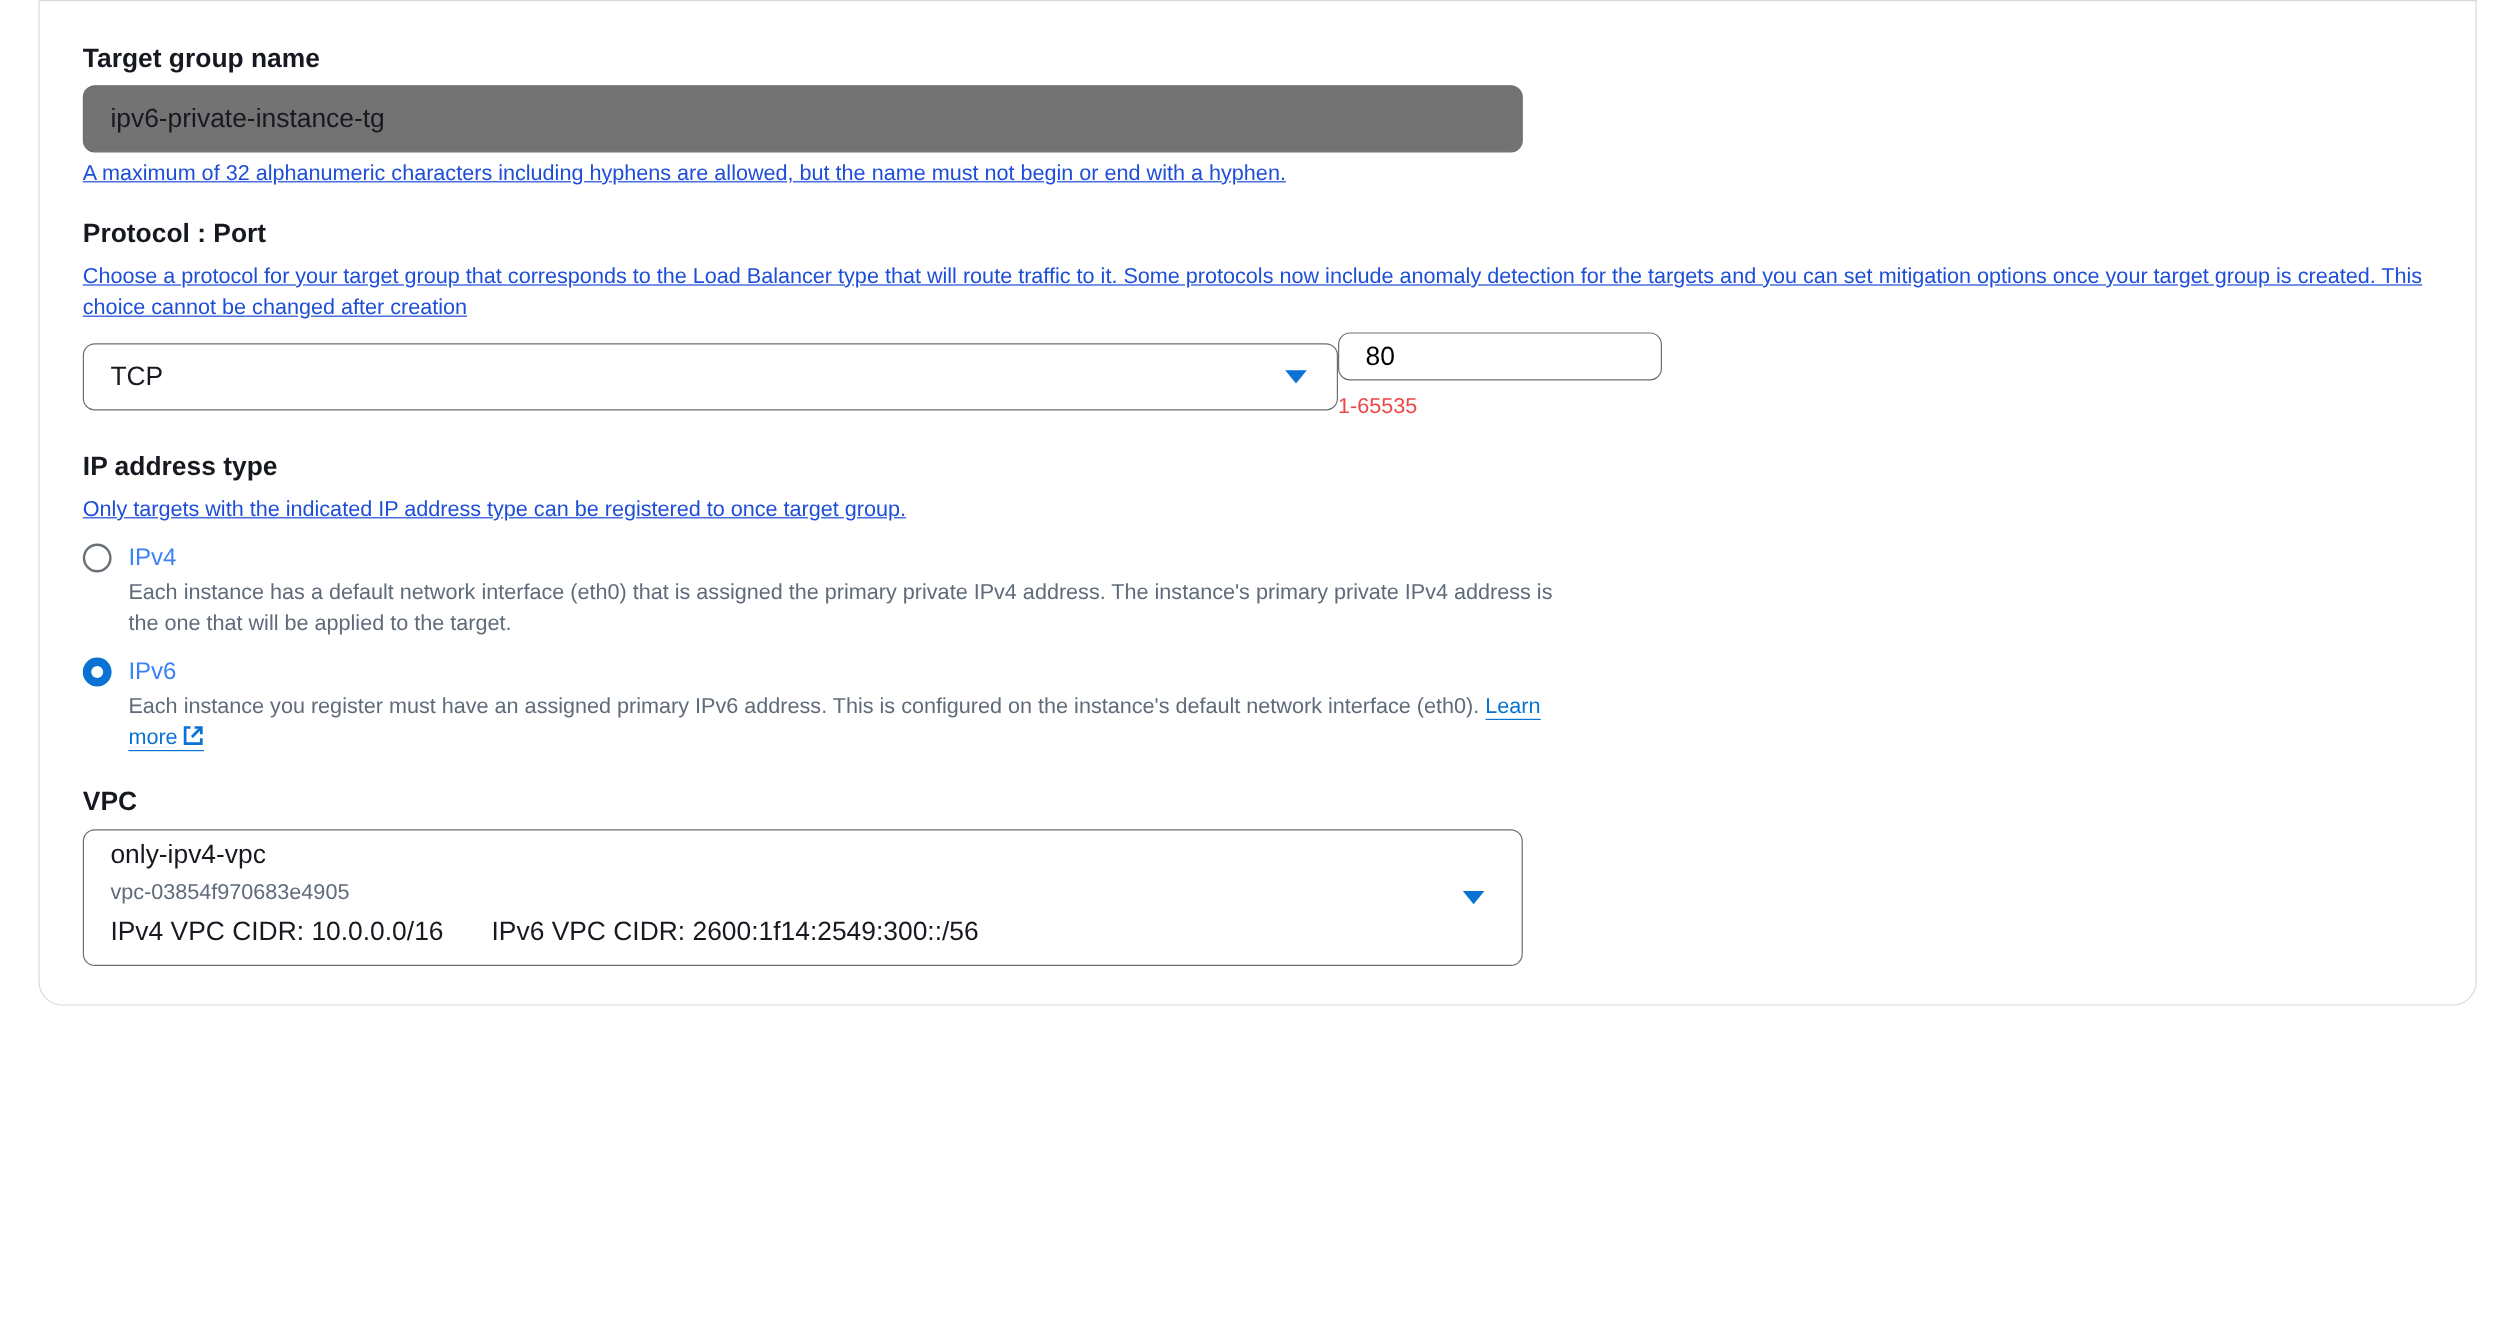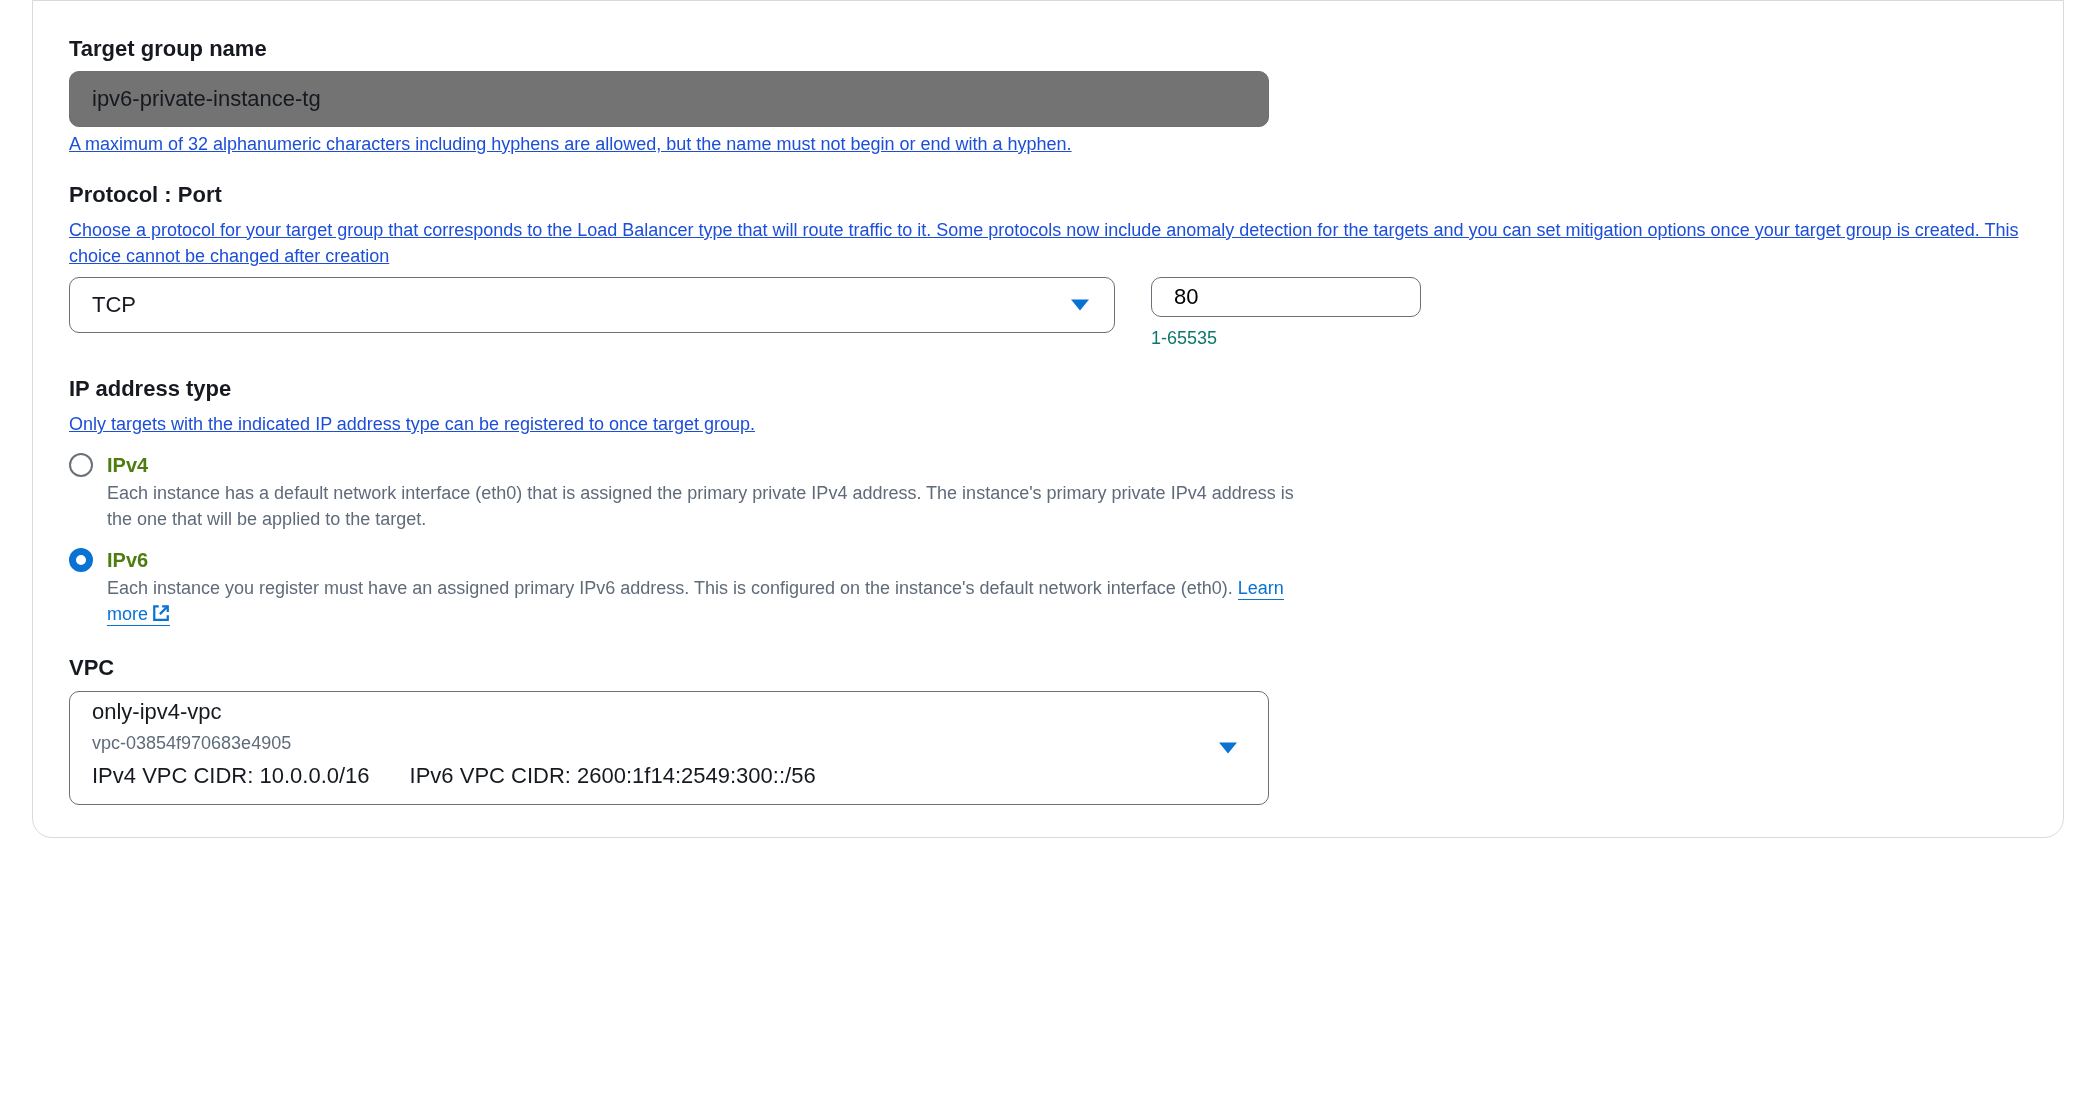--- a/index.html
+++ b/index.html
@@ -36,21 +36,21 @@
     max-width: 1200px;
     height: 56px;
     border: 1px solid #687078;
     border-radius: 10px;
     padding: 0 22px;
     font-size: 22px;
     color: #16191f;
     outline: none;
     background: #737373;
   }
-  .row { display: flex; gap: 36px; align-items: flex-start; margin-top: 8px;}
+  .row { display: flex; align-items: center; margin-top: 8px;}
   .select-wrap {
     position: relative;
     flex: 0 0 1046px;
     max-width: 1046px;
   }
   .select-box {
     width: 100%;
     height: 56px;
     border: 1px solid #687078;
     border-radius: 10px;
@@ -76,42 +76,42 @@
   .port-input {
     width: 100%;
     height: 40px;
     border: 1px solid #687078;
     border-radius: 10px;
     padding: 0 22px;
     font-size: 22px;
     background: #fff;
   }
   .sub-hint {
-    color: #0f766e;
+    color: #ef4444;
     font-size: 18px;
     margin-top: 8px;
   }
   .radio-group { margin-top: 10px; }
   .radio-item { display: flex; align-items: flex-start; gap: 14px; margin-top: 14px; }
   .radio-outer {
     flex: 0 0 24px;
     width: 24px; height: 24px;
     border: 2px solid #687078;
     border-radius: 50%;
     margin-top: 2px;
     display: flex; align-items: center; justify-content: center;
     cursor: pointer;
     background: #fff;
   }
   .radio-outer.selected {
     border-color: #0972d3;
     border-width: 7px;
   }
   .radio-body { flex: 1; max-width: 1200px;}
-  .radio-label { font-size: 20px; font-weight: 700; color: #4d7c0f; }
+  .radio-label { font-size: 20px; font-weight: 400; color: #3b82f6; }
   .radio-desc { color: #5f6b7a; font-size: 18px; margin-top: 0px; }
   .learn-link {
     color: #0972d3;
     text-decoration: none;
     border-bottom: 1px solid #0972d3;
     padding-bottom: 1px;
   }
   .ext-icon {
     display: inline-block;
     vertical-align: -2px;

